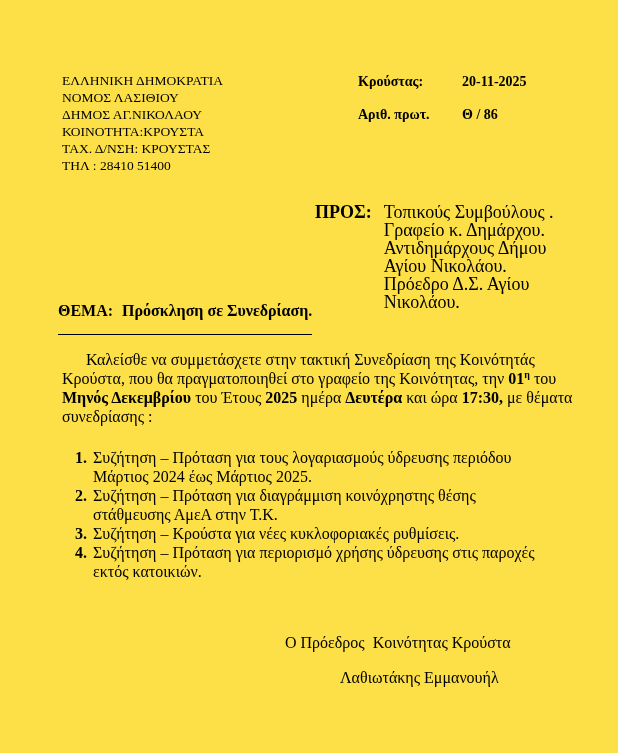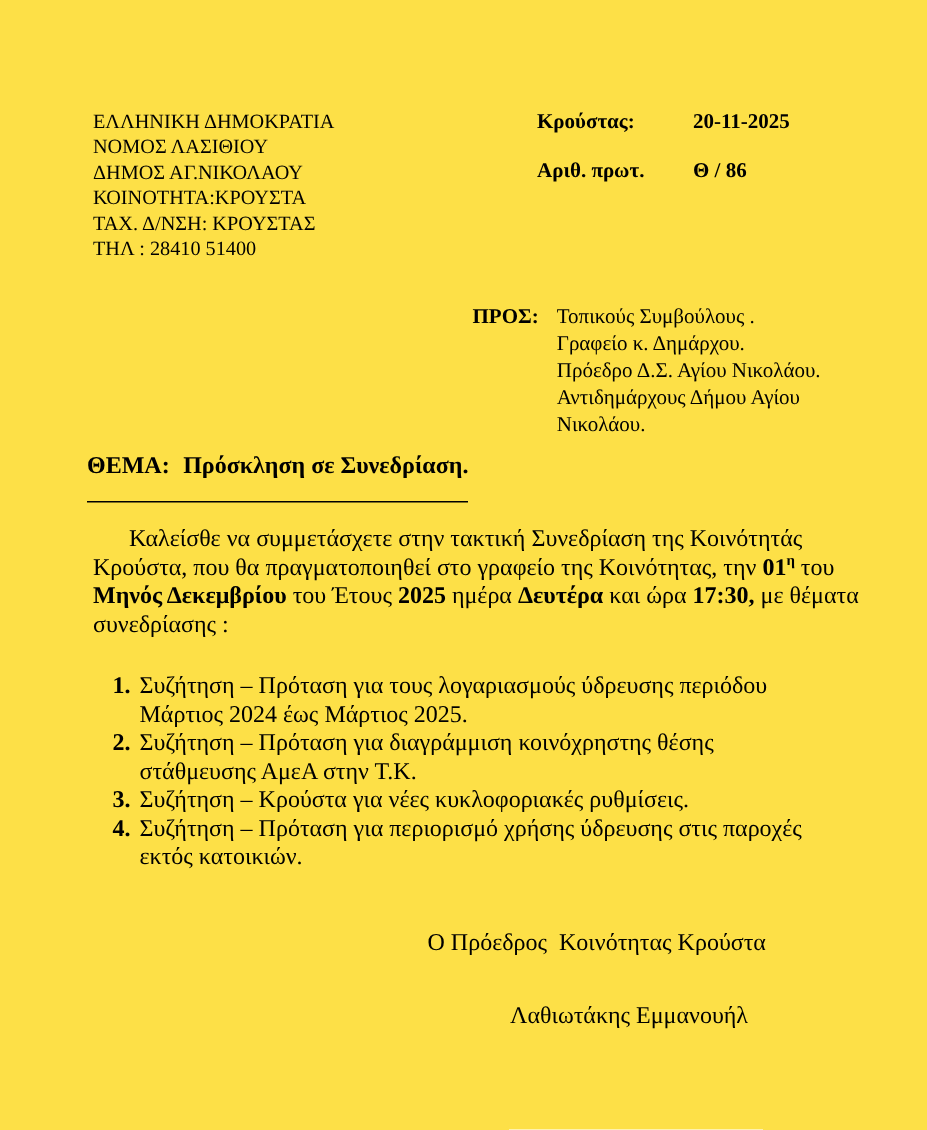--- a/index.html
+++ b/index.html
@@ -36,21 +36,21 @@
   .meta-row { display: flex; margin-bottom: 16px; }
   .meta-label { font-weight: bold; width: 104px; flex: 0 0 auto; }
   .meta-value { font-weight: bold; white-space: pre; }
 
   
   .pros {
     position: absolute;
     left: 315px;
     top: 203px;
     display: flex;
-    font-size: 14px;
+    font-size: 18px;
     line-height: 18px;
   }
   .pros-label { font-weight: bold; flex: 0 0 auto; margin-right: 12px; }
   .pros-items { width: 195px; }
 
   
   .subject {
     position: absolute;
     left: 58px;
     top: 302px;
@@ -82,21 +82,21 @@
     top: 448px;
     width: 497px;
     line-height: 19px;
   }
   .agenda-item { display: flex; }
   .agenda-item .num { font-weight: bold; width: 18px; flex: 0 0 auto; }
   .agenda-item .txt { max-width: 465px; }
   .agenda-item:nth-child(2) .txt { max-width: 400px; }
 
   
-  .sig-title { position: absolute; left: 285px; top: 620px; white-space: pre; }
+  .sig-title { position: absolute; left: 285px; top: 634px; white-space: pre; }
   .sig-name  { position: absolute; left: 340px; top: 669px; white-space: pre; }
 </style>
 </head>
 <body>
 
 <div class="page">
 
   <div class="agency"><div class="agency-line">ΕΛΛΗΝΙΚΗ ΔΗΜΟΚΡΑΤΙΑ</div><div class="agency-line">ΝΟΜΟΣ ΛΑΣΙΘΙΟΥ</div><div class="agency-line">ΔΗΜΟΣ ΑΓ.ΝΙΚΟΛΑΟΥ</div><div class="agency-line">ΚΟΙΝΟΤΗΤΑ:ΚΡΟΥΣΤΑ</div><div class="agency-line">ΤΑΧ. Δ/ΝΣΗ: ΚΡΟΥΣΤΑΣ</div><div class="agency-line">ΤΗΛ : 28410 51400</div></div>
 
   <div class="meta">
@@ -108,22 +108,22 @@
       <span class="meta-label">Αριθ. πρωτ.</span>
       <span class="meta-value">Θ / 86</span>
     </div>
   </div>
 
   <div class="pros">
     <span class="pros-label">ΠΡΟΣ:</span>
     <div class="pros-items">
         <div class="pros-item">Τοπικούς Συμβούλους .</div>
         <div class="pros-item">Γραφείο κ. Δημάρχου.</div>
+        <div class="pros-item">Αντιδημάρχους Δήμου Αγίου Νικολάου.</div>
         <div class="pros-item">Πρόεδρο Δ.Σ. Αγίου Νικολάου.</div>
-        <div class="pros-item">Αντιδημάρχους Δήμου Αγίου Νικολάου.</div>
       </div>
   </div>
 
   <div class="subject">
     <span>ΘΕΜΑ:</span><span class="subject-text">Πρόσκληση σε Συνεδρίαση.</span>
   </div>
 
   <div class="body-par"><span>Καλείσθε να συμμετάσχετε στην τακτική Συνεδρίαση της Κοινότητάς Κρούστα, που θα πραγματοποιηθεί στο γραφείο της Κοινότητας, την </span><span class="b">01</span><sup class="b">η</sup><span> του </span><span class="b">Μηνός Δεκεμβρίου</span><span> του Έτους </span><span class="b">2025</span><span> ημέρα </span><span class="b">Δευτέρα</span><span> και ώρα </span><span class="b">17:30,</span><span> με θέματα συνεδρίασης :</span></div>
 
   <div class="agenda">

